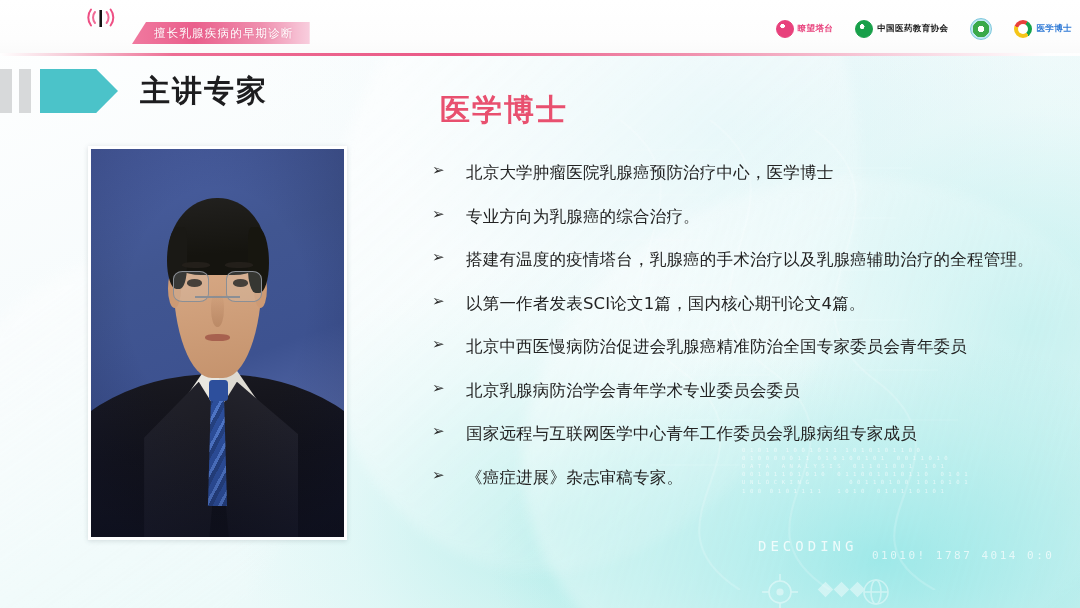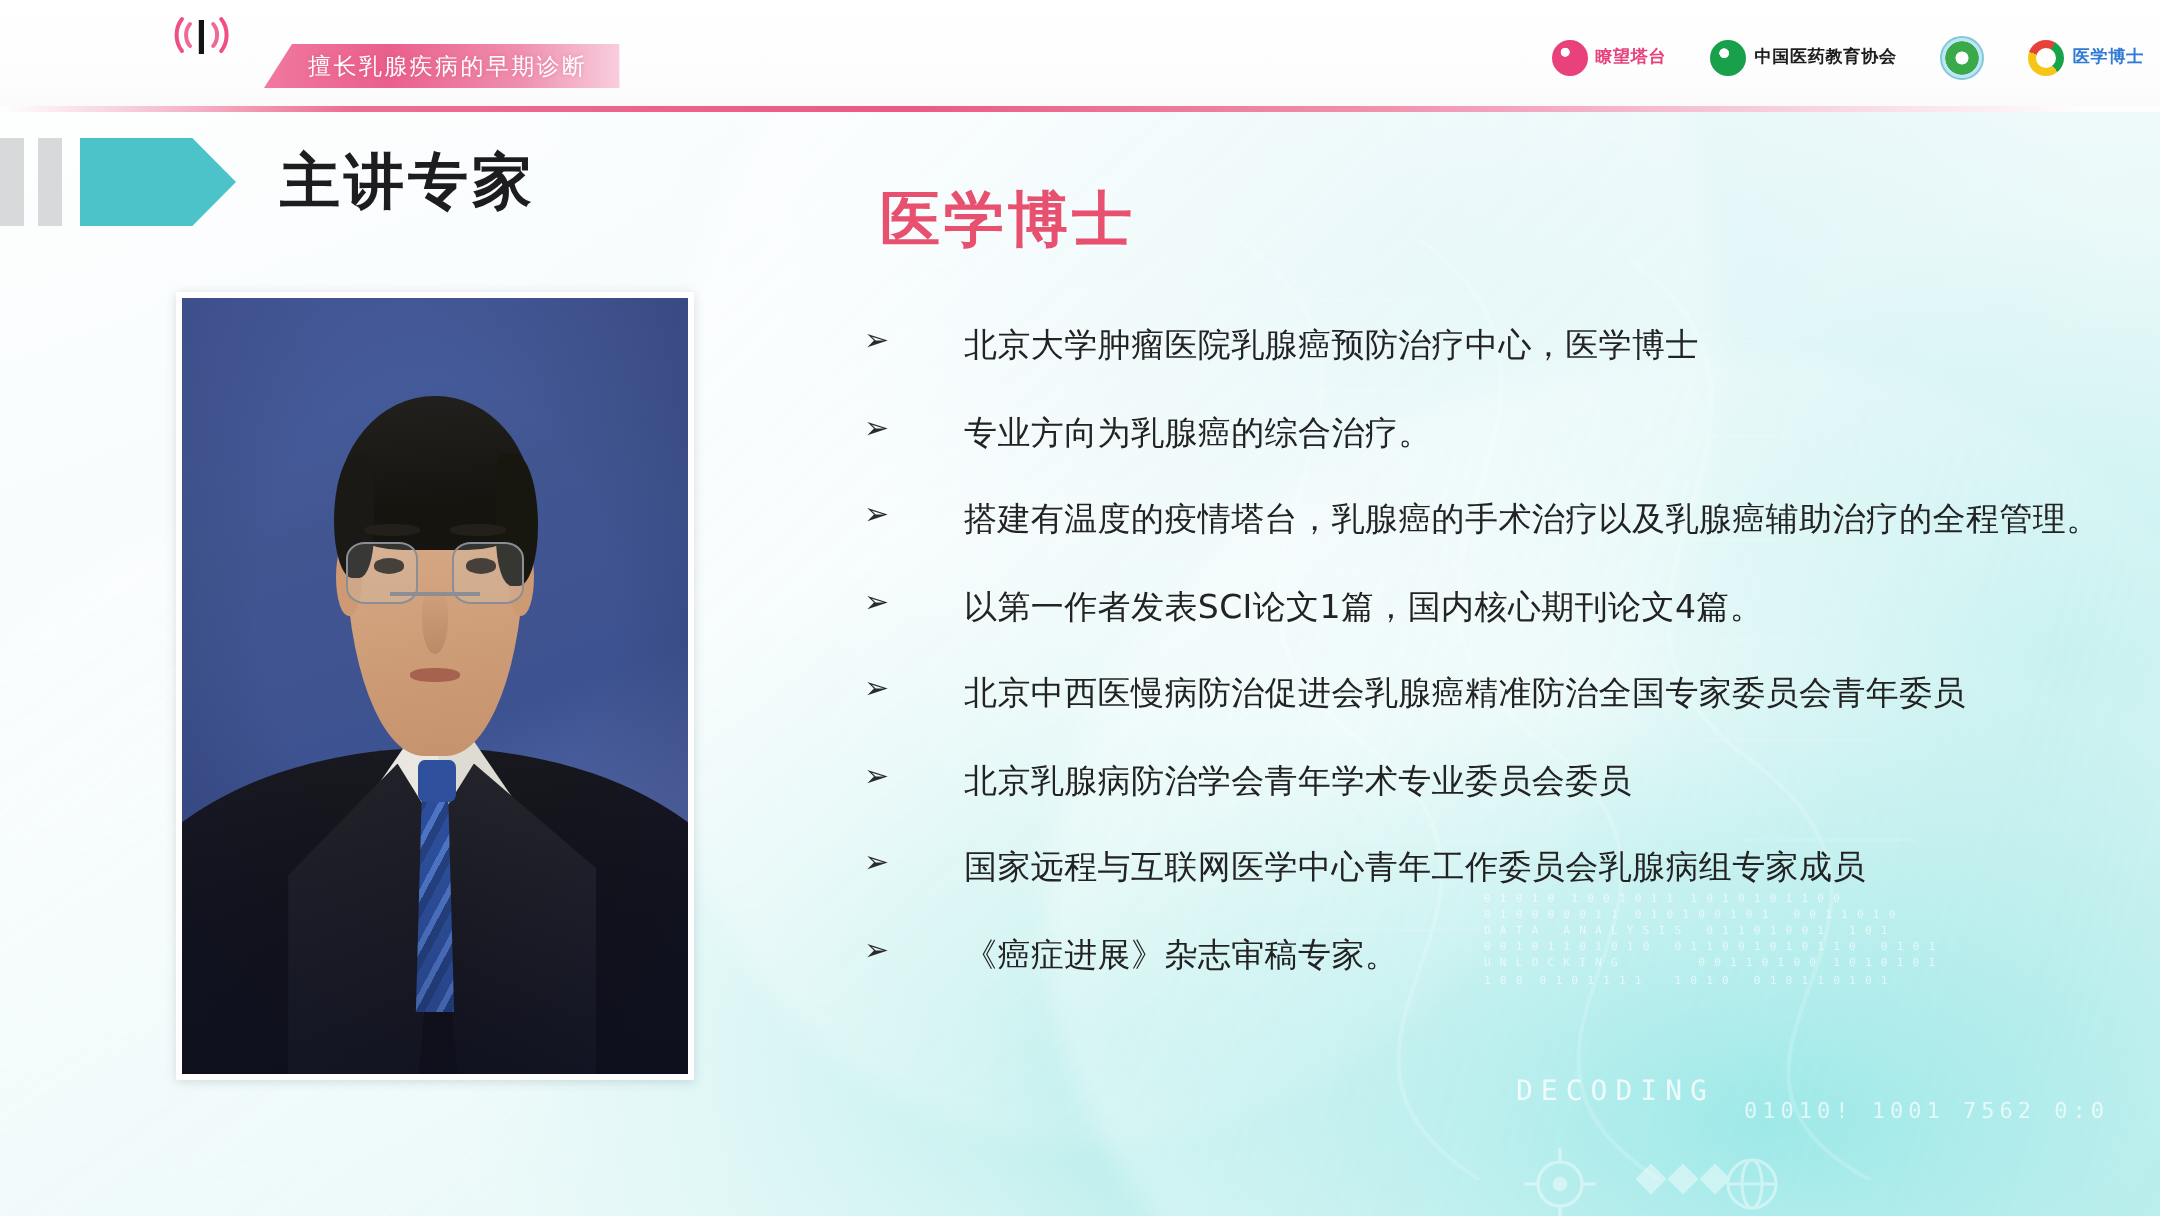--- a/index.html
+++ b/index.html
@@ -260,21 +260,20 @@
   .bullet-marker {
     flex:0 0 auto; width:34px; padding-top:3px;
     font-size:15px; color:#2b2b2b; line-height:1;
     font-family:"DejaVu Sans","Liberation Sans",sans-serif;
   }
   .bullet-text {
     flex:1 1 auto;
     font-size:16.5px; line-height:1.55; color:#232323;
     letter-spacing:.2px;
     font-family:"DejaVu Sans","Liberation Sans",sans-serif;
-    margin-left:16px;
   }
 </style>
 </head>
 <body>
 
 <div id="slide">
 
   <div class="bg-aqua"></div>
   <div class="bg-swoosh sw1"></div>
   <div class="bg-swoosh sw2"></div>
@@ -304,21 +303,21 @@
     </g>
   </svg>
 
   <div class="tech-block tech-lines">0 1 0 1 0  1 0 0 1 0 1 1  1 0 1 0 1 0 1 1 0 0
 0 1 0 0 0 0 0 1 1  0 1 0 1 0 0 1 0 1   0 0 1 1 0 1 0
 D A T A   A N A L Y S I S   0 1 1 0 1 0 0 1   1 0 1
 0 0 1 0 1 1 0 1 0 1 0   0 1 1 0 0 1 0 1 0 1 1 0   0 1 0 1
 U N L O C K I N G          0 0 1 1 0 1 0 0  1 0 1 0 1 0 1
 1 0 0  0 1 0 1 1 1 1    1 0 1 0   0 1 0 1 1 0 1 0 1</div>
   <div class="tech-block tech-decoding">DECODING</div>
-  <div class="tech-block tech-binary">01010! 1001 7562 0:0</div>
+  <div class="tech-block tech-binary">01010! 1787 4014 0:0</div>
 
   <svg class="tech-icons" viewBox="0 0 250 36">
     <g stroke="#ffffff" fill="none" stroke-width="1.6" opacity="0.95">
       <circle cx="32" cy="20" r="11"></circle>
       <line x1="32" y1="2" x2="32" y2="9"></line>
         <line x1="32" y1="31" x2="32" y2="36"></line>
       <line x1="14" y1="20" x2="21" y2="20"></line>
         <line x1="43" y1="20" x2="50" y2="20"></line>
       <circle cx="32" cy="20" r="3.6" fill="#ffffff" stroke="none"></circle>
       <circle cx="128" cy="20" r="12"></circle>

